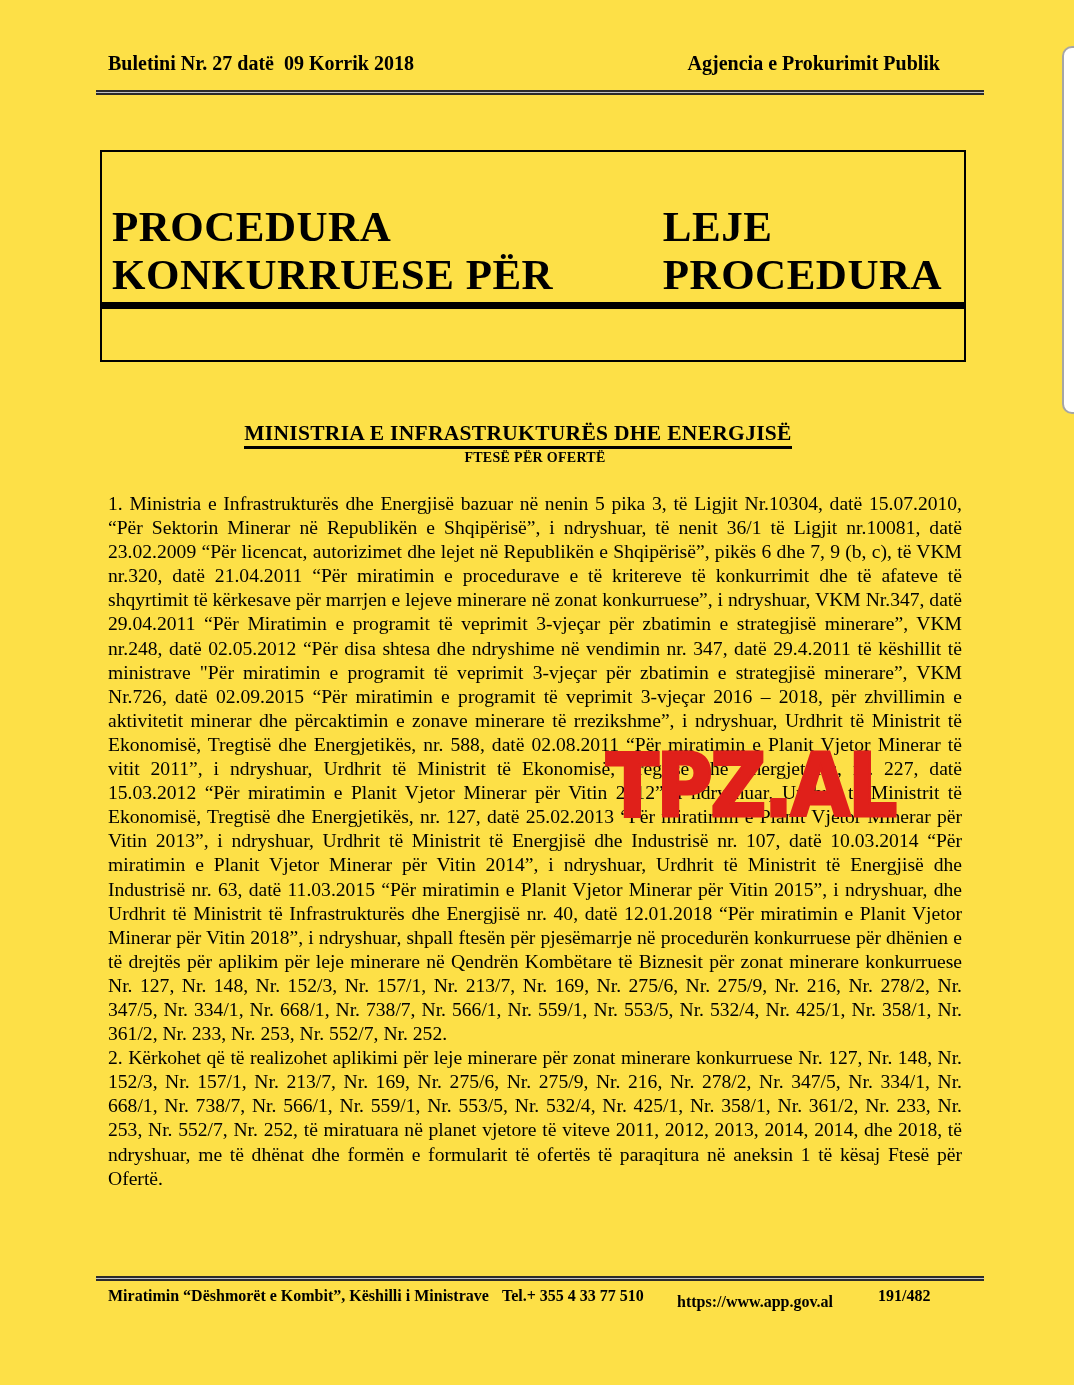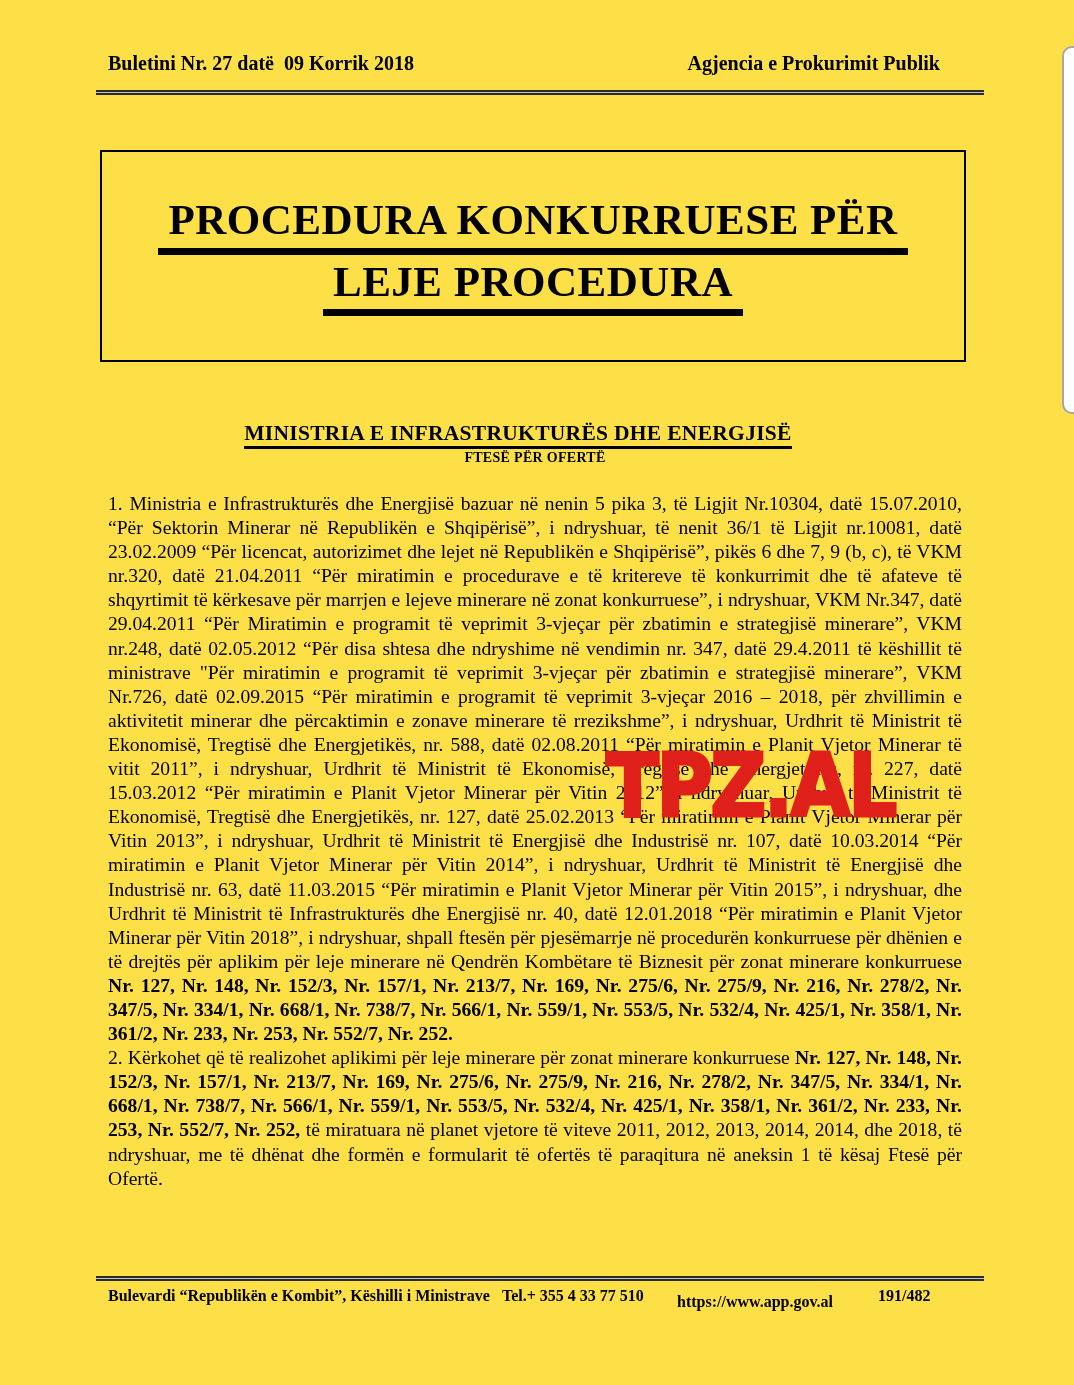--- a/index.html
+++ b/index.html
@@ -17,21 +17,21 @@
   .rule {
     position:absolute; left:96px; width:888px; height:5px;
     background:linear-gradient(to bottom, #2b2b2b 0 38%, #c2c2c2 38% 62%, #2b2b2b 62% 100%);
   }
   .header-rule { top:90px; }
   .footer-rule { top:1276px; }
   
   .title-box {
     position:absolute; left:100px; top:150px; width:866px; height:212px;
     border:2px solid #000;
-    display:flex; flex-direction:column; align-items:center; justify-content:center;
+    display:flex; flex-direction:row; align-items:center; justify-content:center;
     row-gap:3px; box-sizing:border-box;
   }
   .title-line {
     font-size:43px; font-weight:bold; letter-spacing:0.5px;
     border-bottom:7px solid #000; padding:0 10px 4px; line-height:1.1;
   }
   
   .ministry-heading {
     position:absolute; left:91px; top:421px; width:854px;
     text-align:center; font-size:21.5px; font-weight:bold; letter-spacing:0.3px;
@@ -40,21 +40,21 @@
   .subtitle-heading {
     position:absolute; left:108px; top:450px; width:854px;
     text-align:center; font-size:14px; font-weight:bold; letter-spacing:0.3px;
   }
   
   .body-text {
     position:absolute; left:108px; top:492px; width:854px;
     font-size:19.6px; line-height:24.1px; text-align:justify;
   }
   .body-text p { margin:0; }
-  .body-text .seg-bold { font-weight:bold; }
+  .body-text .seg-bold { font-weight:normal; }
   
   .watermark {
     position:absolute; left:606px; top:746px;
     font-family:"DejaVu Sans", sans-serif;
     font-size:88px; font-weight:bold; line-height:80px;
     letter-spacing:-3px;
     transform:scaleX(0.88); transform-origin:left top;
     -webkit-text-stroke:3px currentColor;
     white-space:nowrap;
   }
@@ -92,21 +92,21 @@
 
   <div class="body-text">
     <p><span>1. Ministria e Infrastrukturës dhe Energjisë bazuar në nenin 5 pika 3, të Ligjit Nr.10304, datë 15.07.2010, “Për Sektorin Minerar në Republikën e Shqipërisë”, i ndryshuar, të nenit 36/1 të Ligjit nr.10081, datë 23.02.2009 “Për licencat, autorizimet dhe lejet në Republikën e Shqipërisë”, pikës 6 dhe 7, 9 (b, c), të VKM nr.320, datë 21.04.2011 “Për miratimin e procedurave e të kritereve të konkurrimit dhe të afateve të shqyrtimit të kërkesave për marrjen e lejeve minerare në zonat konkurruese”, i ndryshuar, VKM Nr.347, datë 29.04.2011 “Për Miratimin e programit të veprimit 3-vjeçar për zbatimin e strategjisë minerare”, VKM nr.248, datë 02.05.2012 “Për disa shtesa dhe ndryshime në vendimin nr. 347, datë 29.4.2011 të këshillit të ministrave "Për miratimin e programit të veprimit 3-vjeçar për zbatimin e strategjisë minerare”, VKM Nr.726, datë 02.09.2015 “Për miratimin e programit të veprimit 3-vjeçar 2016 – 2018, për zhvillimin e aktivitetit minerar dhe përcaktimin e zonave minerare të rrezikshme”, i ndryshuar, Urdhrit të Ministrit të Ekonomisë, Tregtisë dhe Energjetikës, nr. 588, datë 02.08.2011 “Për miratimin e Planit Vjetor Minerar të vitit 2011”, i ndryshuar, Urdhrit të Ministrit të Ekonomisë, Tregtisë dhe Energjetikës, nr. 227, datë 15.03.2012 “Për miratimin e Planit Vjetor Minerar për Vitin 2012”, i ndryshuar, Urdhrit të Ministrit të Ekonomisë, Tregtisë dhe Energjetikës, nr. 127, datë 25.02.2013 “Për miratimin e Planit Vjetor Minerar për Vitin 2013”, i ndryshuar, Urdhrit të Ministrit të Energjisë dhe Industrisë nr. 107, datë 10.03.2014 “Për miratimin e Planit Vjetor Minerar për Vitin 2014”, i ndryshuar, Urdhrit të Ministrit të Energjisë dhe Industrisë nr. 63, datë 11.03.2015 “Për miratimin e Planit Vjetor Minerar për Vitin 2015”, i ndryshuar, dhe Urdhrit të Ministrit të Infrastrukturës dhe Energjisë nr. 40, datë 12.01.2018 “Për miratimin e Planit Vjetor Minerar për Vitin 2018”, i ndryshuar, shpall ftesën për pjesëmarrje në procedurën konkurruese për dhënien e të drejtës për aplikim për leje minerare në Qendrën Kombëtare të Biznesit për zonat minerare konkurruese </span><span class="seg-bold">Nr. 127, Nr. 148, Nr. 152/3, Nr. 157/1, Nr. 213/7, Nr. 169, Nr. 275/6, Nr. 275/9, Nr. 216, Nr. 278/2, Nr. 347/5, Nr. 334/1, Nr. 668/1, Nr. 738/7, Nr. 566/1, Nr. 559/1, Nr. 553/5, Nr. 532/4, Nr. 425/1, Nr. 358/1, Nr. 361/2, Nr. 233, Nr. 253, Nr. 552/7, Nr. 252.</span></p>
     <p><span>2. Kërkohet që të realizohet aplikimi për leje minerare për zonat minerare konkurruese </span><span class="seg-bold">Nr. 127, Nr. 148, Nr. 152/3, Nr. 157/1, Nr. 213/7, Nr. 169, Nr. 275/6, Nr. 275/9, Nr. 216, Nr. 278/2, Nr. 347/5, Nr. 334/1, Nr. 668/1, Nr. 738/7, Nr. 566/1, Nr. 559/1, Nr. 553/5, Nr. 532/4, Nr. 425/1, Nr. 358/1, Nr. 361/2, Nr. 233, Nr. 253, Nr. 552/7, Nr. 252,</span><span> të miratuara në planet vjetore të viteve 2011, 2012, 2013, 2014, 2014, dhe 2018, të ndryshuar, me të dhënat dhe formën e formularit të ofertës të paraqitura në aneksin 1 të kësaj Ftesë për Ofertë.</span></p>
   </div>
 
   <div class="watermark" style="color: rgb(224, 32, 26);">TPZ.AL</div>
 
   <div class="rule footer-rule"></div>
   <div class="footer">
-    <span class="address">Bulevardi “Republikën e Kombit”, Këshilli i Ministrave</span>
+    <span class="address">Miratimin “Dëshmorët e Kombit”, Këshilli i Ministrave</span>
     <span class="phone">Tel.+ 355 4 33 77 510</span>
     <span class="url">https://www.app.gov.al</span>
     <span class="page-number">191/482</span>
   </div>
 
   <div class="scroll-thumb"></div>
 
 </div>
 
 </body></html>

